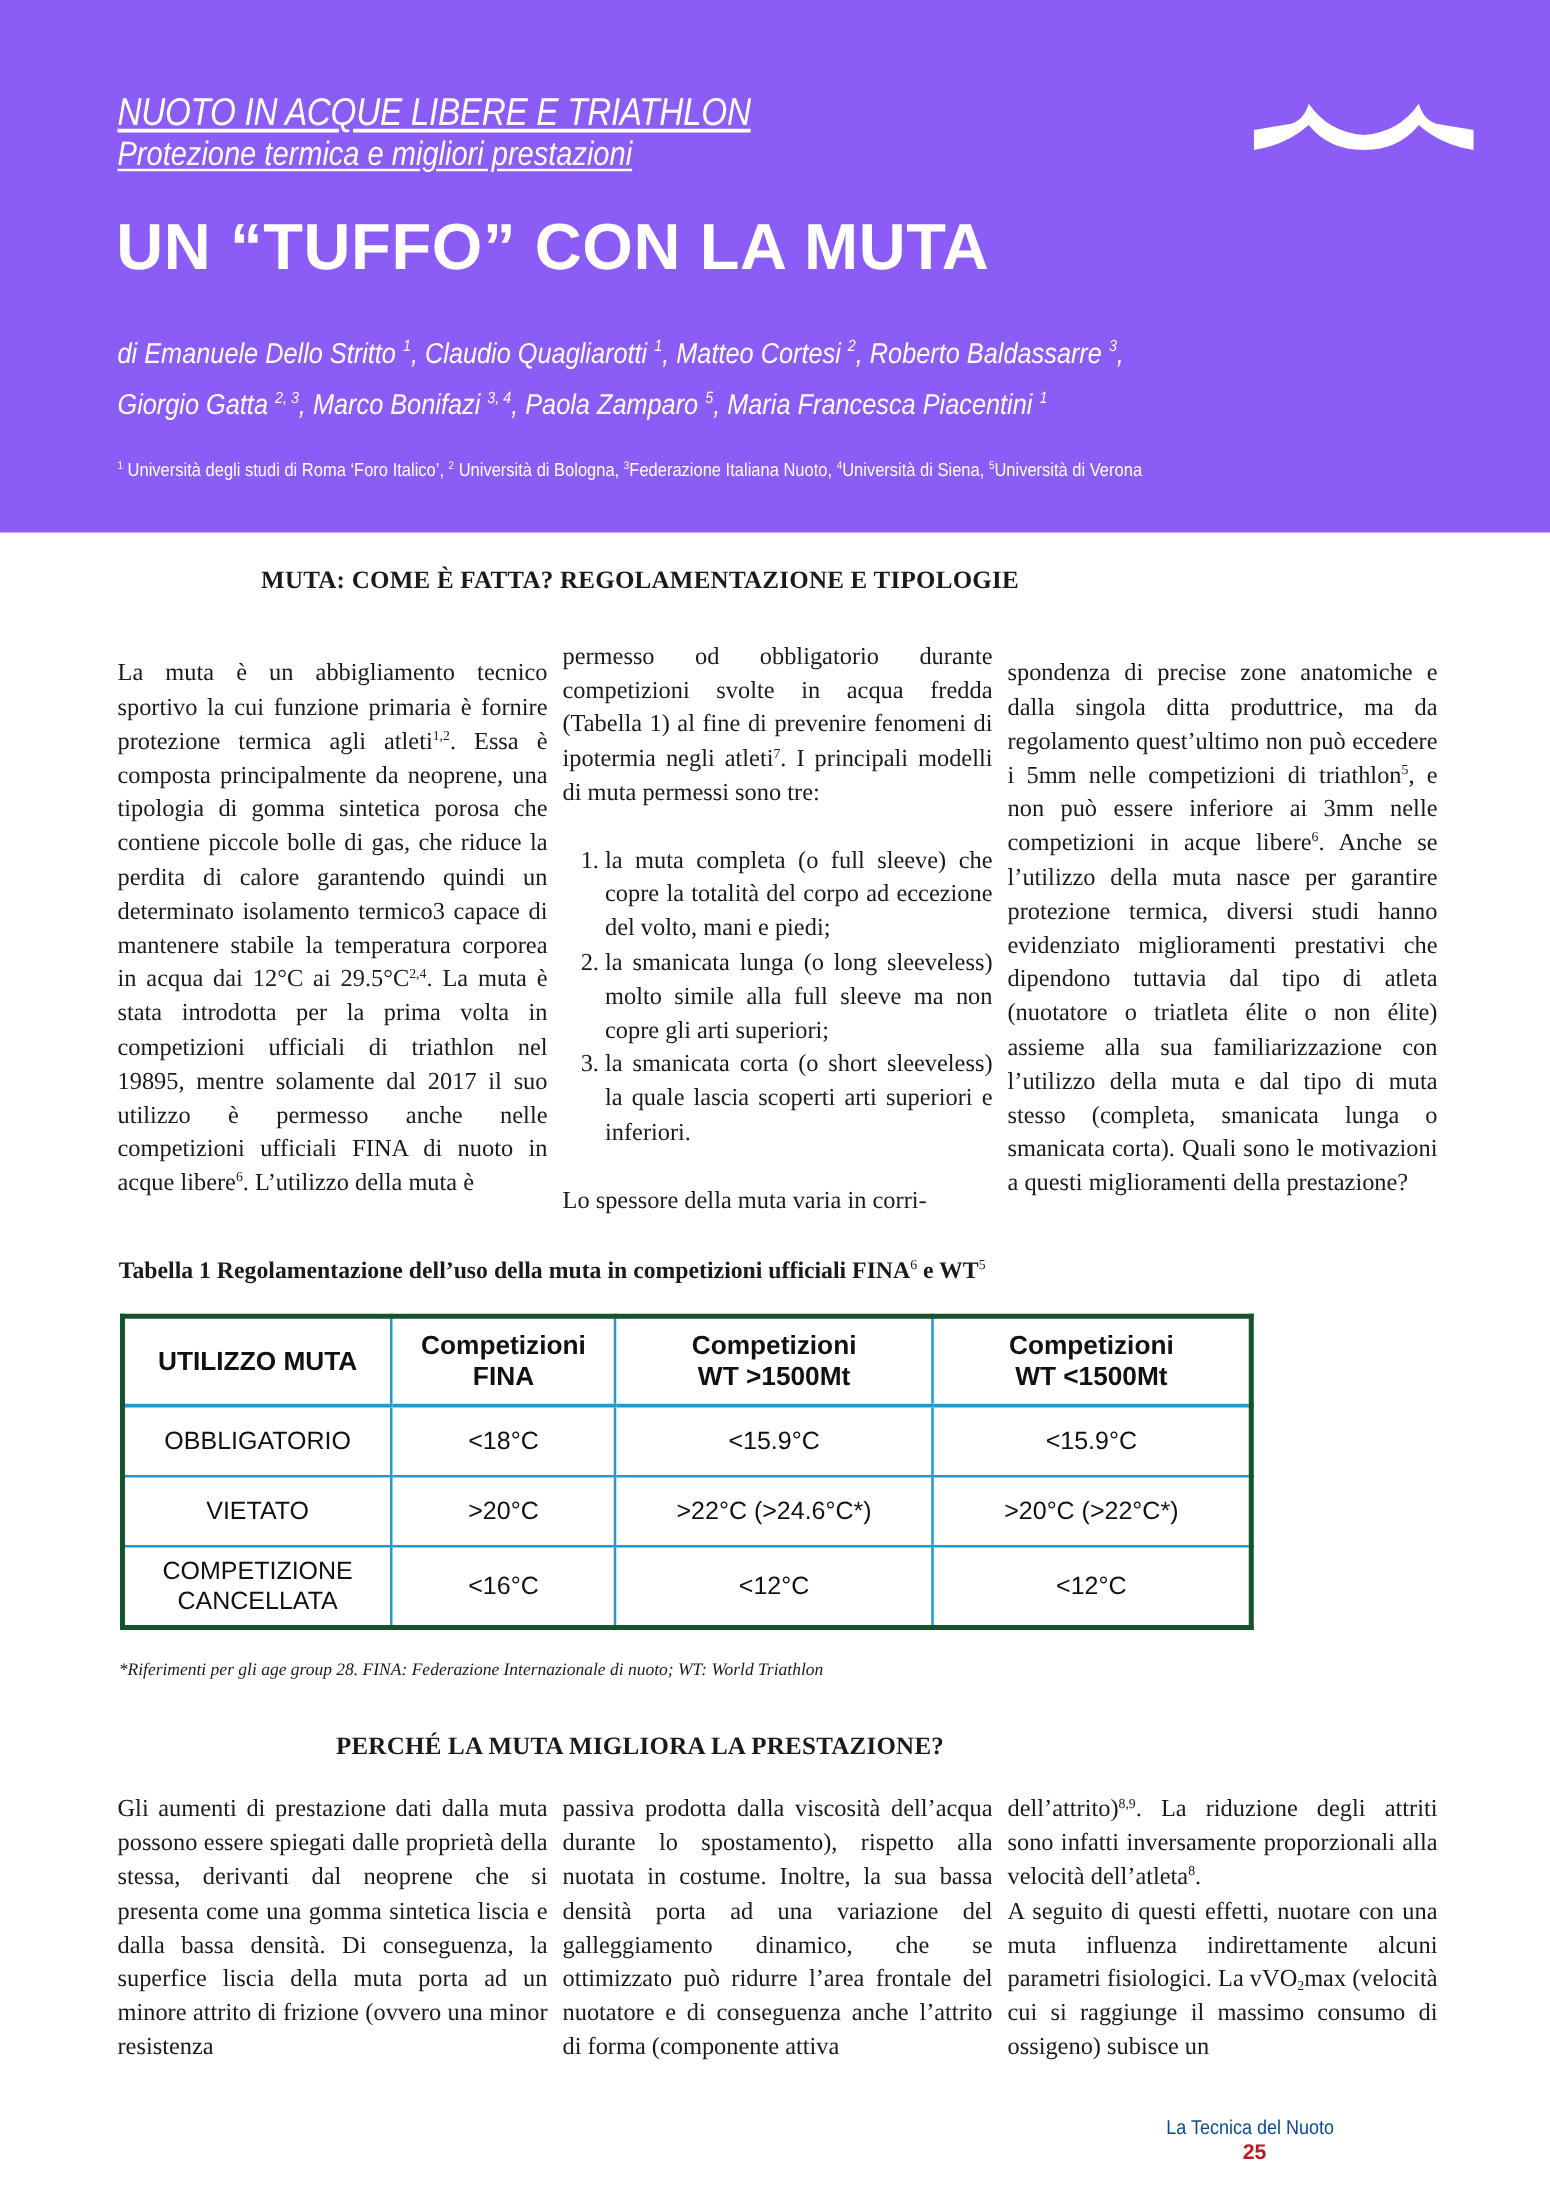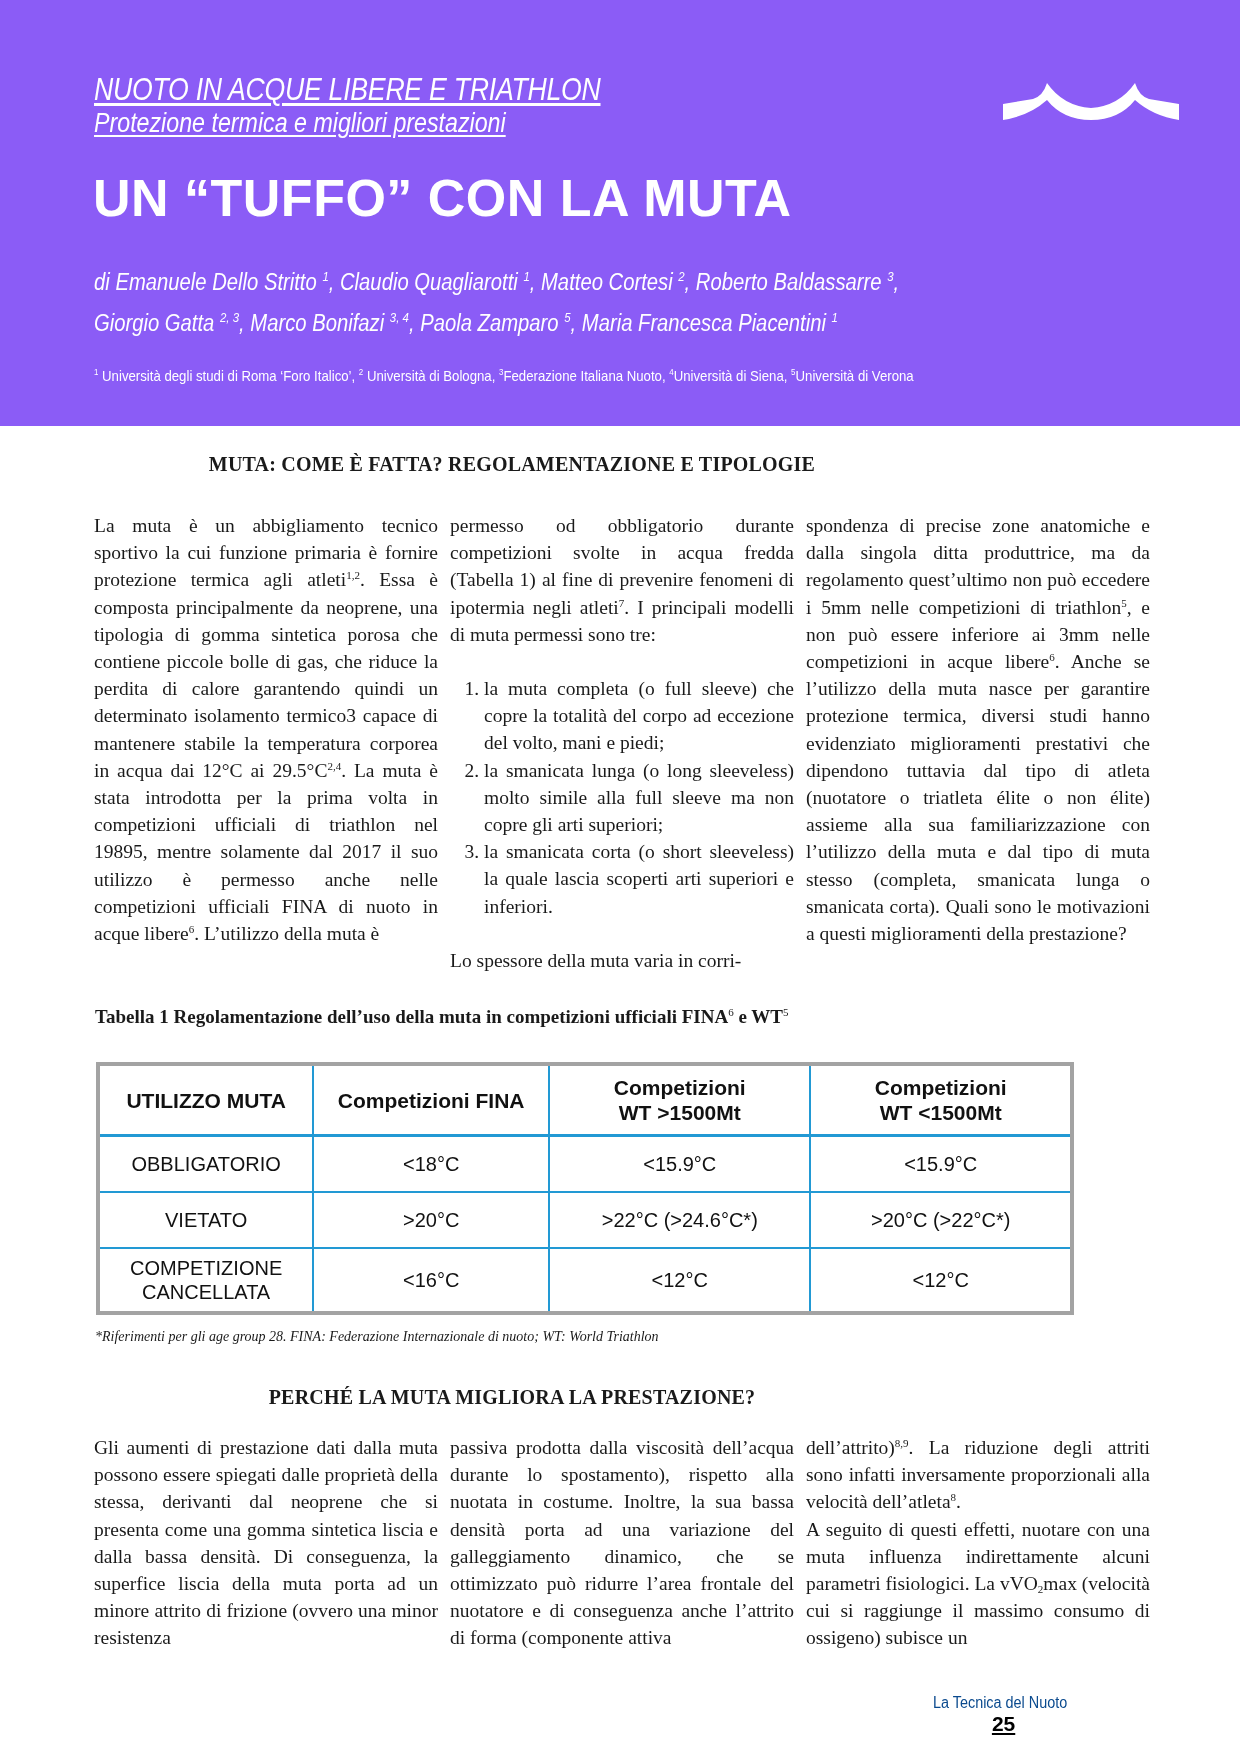--- a/index.html
+++ b/index.html
@@ -38,57 +38,57 @@
   .affil {
     position: absolute; left: 94px; top: 362px; font-size: 15px; line-height: 20px;
     white-space: nowrap; transform: scaleX(0.88); transform-origin: left;
   }
   .affil sup { font-size: 9px; vertical-align: 6px; }
 
   .section-title {
     position: absolute; left: 0; width: 1024px; text-align: center;
     font-weight: bold; font-size: 20px; letter-spacing: 0.2px;
   }
-  .cols { position: absolute; left: 94px; width: 1056px; display: flex; justify-content: space-between; }
+  .cols { position: absolute; left: 94px; width: 1056px; display: flex; justify-content: space-between; align-items: center; }
   .col { width: 344px; font-size: 19.5px; line-height: 27.2px; text-align: justify; hyphens: auto; }
   .col p { margin: 0; }
   .col sup { font-size: 11px; vertical-align: 7px; line-height: 0; }
   .col sub { font-size: 11px; vertical-align: -3px; line-height: 0; }
   .col ol { margin: 27px 0 27px 0; padding-left: 34px; }
   .col ol li { padding-left: 0; }
 
   .table-caption {
     position: absolute; left: 95px; top: 1006px; font-size: 19px; font-weight: bold;
     white-space: nowrap;
   }
   .table-caption sup { font-size: 11px; vertical-align: 7px; font-weight: normal; }
   table.reg {
-    position: absolute; left: 96px; top: 1051px; width: 978px; border-collapse: collapse;
-    border: 4px solid #a3a3a3; font-family: "Liberation Sans", "DejaVu Sans", sans-serif; margin-top: 11px;
+    position: absolute; left: 96px; top: 1051px; width: 907px; border-collapse: collapse;
+    border: 4px solid #14532d; font-family: "Liberation Sans", "DejaVu Sans", sans-serif;
   }
   table.reg td, table.reg th {
     border: 2px solid #2299d4; text-align: center; vertical-align: middle;
     font-size: 20px; color: #111; padding: 0 10px;
   }
   table.reg th { font-size: 21px; font-weight: bold; height: 68px; line-height: 25px; }
   table.reg tr.r1 td, table.reg tr.r2 td { height: 54px; }
   table.reg tr.r3 td { height: 62px; line-height: 24px; }
   table.reg tr.hdr th { border-bottom: 3px solid #2299d4; }
   .table-note {
     position: absolute; left: 95px; top: 1329px; font-size: 14px; font-style: italic;
     white-space: nowrap;
   }
   .footer { position: absolute; left: 925px; top: 1694px; display: flex; align-items: center; height: 26px; flex-direction: column; }
   .footer-logo { width: 90px; height: 26px; }
   .footer-name {
     font-family: "Liberation Sans", "DejaVu Sans", sans-serif; color: #0a4a8e; font-size: 16px;
     margin-left: 8px; white-space: nowrap; transform: scaleX(0.9); transform-origin: left;
   }
   .footer-dot { width: 4px; height: 4px; background: #c0187a; display: inline-block; margin: 0 4px 0 -4px; }
-  .footer-page { font-family: "Liberation Sans", "DejaVu Sans", sans-serif; font-weight: bold; font-size: 21px; color: #000000; text-decoration: underline; }
+  .footer-page { font-family: "Liberation Sans", "DejaVu Sans", sans-serif; font-weight: bold; font-size: 17px; color: #b91c1c; }
 </style>
 </head>
 <body>
 
 <div class="header">
   <div class="kicker1">NUOTO IN ACQUE LIBERE E TRIATHLON</div>
   <div class="kicker2">Protezione termica e migliori prestazioni</div>
   <svg class="wave-logo" viewBox="0 0 176 48">
     <path d="M0 22 L30 17 Q40 14 44 1 Q60 24 88 26 Q116 24 132 1 Q136 14 146 17 L176 22 L176 38 Q150 34 132 18 Q116 38 88 38 Q60 38 44 18 Q26 34 0 38 Z" fill="#ffffff"></path>
   </svg>

